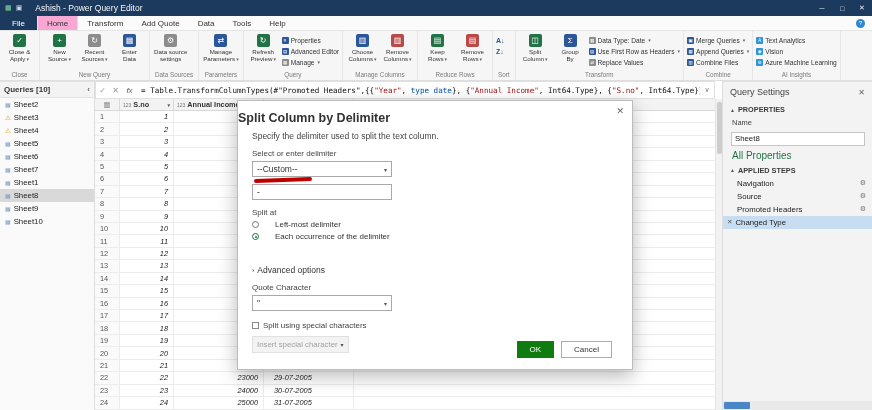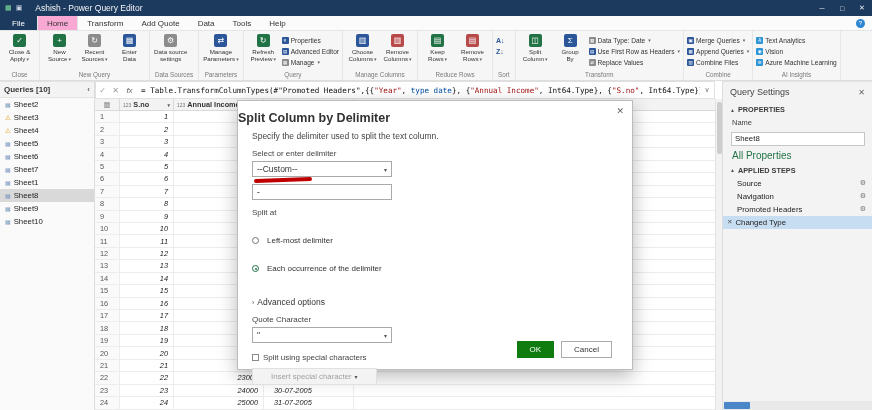--- a/index.html
+++ b/index.html
@@ -118,29 +118,29 @@
   .d-desc{font-size:8.5px;color:#444;margin-top:4px}
   .d-label{font-size:8px;color:#444;margin-top:8px}
   .d-select{width:140px;height:16px;border:1px solid #a9a9a9;display:flex;align-items:center;
             padding:0 4px;margin-top:3px;background:#fff;font-size:8.5px}
   .d-select .val{flex:1}
   .d-caret{font-size:6px;color:#555}
   .d-marker{width:58px;height:4px;background:var(--marker,#c00000);border-radius:3px;
             transform:rotate(-2deg);margin:1px 0 0 2px}
   .d-input{width:140px;height:16px;border:1px solid #a9a9a9;margin-top:2px;font-size:8.5px;
            padding:0 4px;color:#222;font-family:"Liberation Sans",sans-serif;display:block}
-  .d-radio-row{display:flex;align-items:center;gap:8px;margin-top:19px;font-size:8px;color:#333}
+  .d-radio-row{display:flex;align-items:center;gap:16px;margin-top:3px;font-size:8px;color:#333}
   .d-radio{width:7px;height:7px;border:1px solid #777;border-radius:50%;flex:none;position:relative;background:#fff}
   .d-radio.sel{border-color:var(--accent,#217346)}
   .d-radio.sel::after{content:"";position:absolute;inset:1.5px;background:var(--accent,#217346);border-radius:50%}
   .d-adv{display:flex;align-items:center;gap:3px;margin-top:24px;font-size:8.5px;color:#333}
   .d-adv-chev{font-size:7px;color:#555}
   .d-check-row{display:flex;align-items:center;gap:4px;margin-top:10px;font-size:8px;color:#444}
   .d-checkbox{width:7px;height:7px;border:1px solid #8a8a8a;background:#fff;flex:none}
-  .d-disabled-btn{display:inline-flex;align-items:center;gap:3px;margin-top:6px;padding:3px 18px;
+  .d-disabled-btn{display:inline-flex;align-items:center;gap:3px;margin-top:6px;padding:3px 4px;
                   background:#f3f3f3;border:1px solid #e0e0e0;color:#a0a0a0;font-size:7.8px}
   .d-footer{position:absolute;right:20px;bottom:11px;display:flex;gap:7px}
   .d-btn{height:17px;display:flex;align-items:center;justify-content:center;font-size:8px;
          padding:0 12px;border:1px solid #ababab;background:#fff;color:#333}
   .d-btn.primary{background:var(--ok,#107c10);border-color:var(--ok,#107c10);color:#fff}
 </style>
 </head>
 <body style="--titlebar: #1c3a5e; --accent: #217346; --ok: #107c10; --selstep: #c7ddf2; --strc: #a31515; --keyc: #0451a5; --marker: #c00000;">
 
 <div class="titlebar">
@@ -623,25 +623,25 @@
   </div>
   <div class="s-label">Name</div>
   <input class="s-input" value="Sheet8" style="">
   <div class="s-link">All Properties</div>
   <div class="s-section">
     <span class="s-tri">▲</span>
     <span>APPLIED STEPS</span>
   </div>
   <div>
       <div class="step">
+        <span>Navigation</span>
+        <span class="gear">⚙</span>
+      </div>
+      <div class="step">
         <span>Source</span>
-        <span class="gear">⚙</span>
-      </div>
-      <div class="step">
-        <span>Navigation</span>
         <span class="gear">⚙</span>
       </div>
       <div class="step">
         <span>Promoted Headers</span>
         <span class="gear">⚙</span>
       </div>
       <div class="step selected">
         <span class="del">✕</span>
         <span>Changed Type</span>
       </div>

